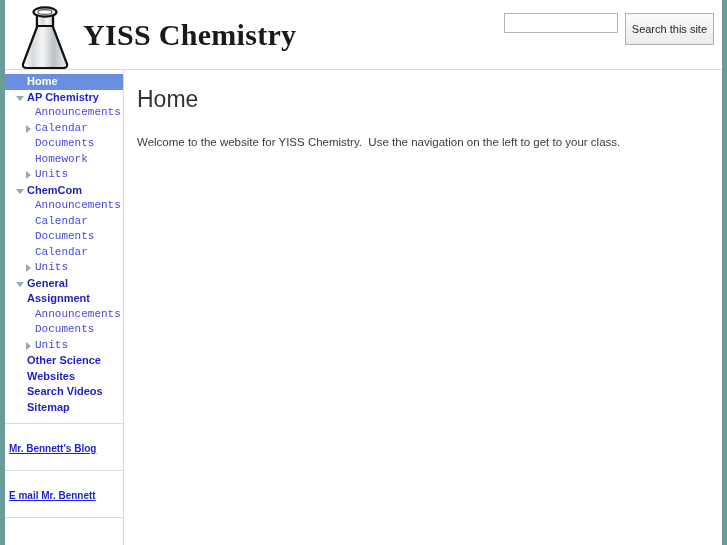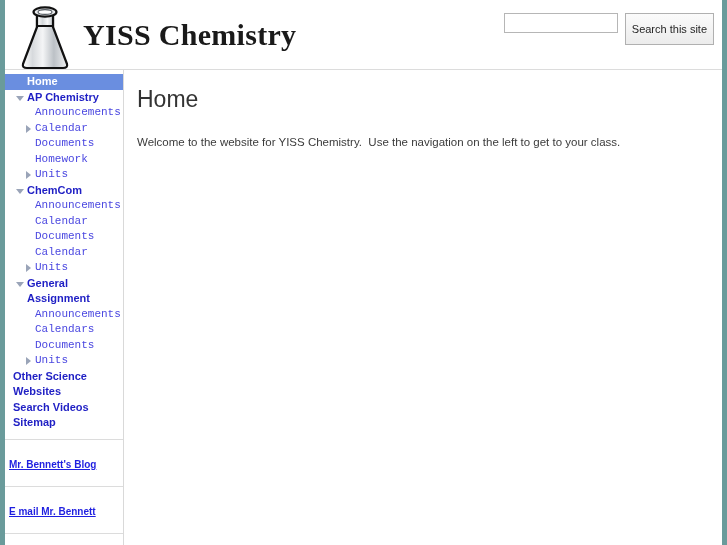--- a/index.html
+++ b/index.html
@@ -132,21 +132,21 @@
   }
   .nav-item .label {
     display: block;
     padding: 0 2px 0 0;
   }
 
   
   .lvl0 {
     font-weight: bold;
     color: #1f1fc4;
-    padding-left: 8px;
+    padding-left: 22px;
   }
   .lvl0.with-arrow { padding-left: 22px; }
 
   
   .lvl1 {
     font-weight: normal;
     color: #4a47e0;
     padding-left: 30px;
     font-family: Liberation Mono, monospace;
   }
@@ -309,23 +309,20 @@
             <span class="label">Units</span>
           </div>
           <div class="nav-item lvl0 with-arrow">
             <span class="arrow down"></span>
             <span class="label">General Assignment</span>
           </div>
           <div class="nav-item lvl1">
             <span class="label">Announcements</span>
           </div>
           <div class="nav-item lvl1">
-            <span class="label">Calendars</span>
-          </div>
-          <div class="nav-item lvl1">
             <span class="label">Documents</span>
           </div>
           <div class="nav-item lvl1 with-arrow">
             <span class="arrow right"></span>
             <span class="label">Units</span>
           </div>
           <div class="nav-item lvl0">
             <span class="label">Other Science Websites</span>
           </div>
           <div class="nav-item lvl0">

